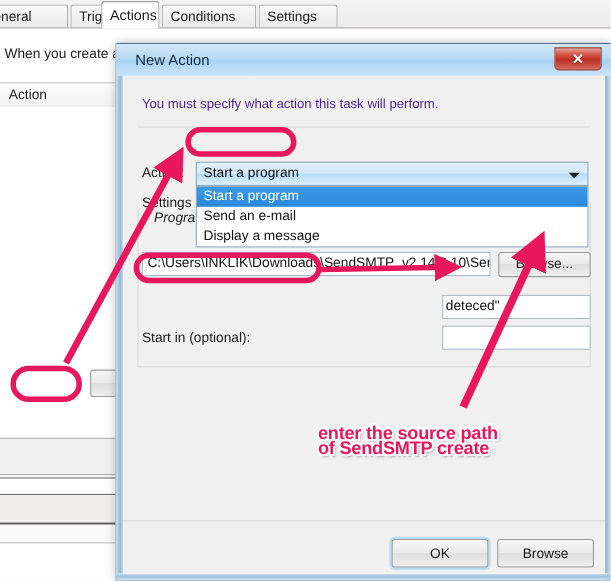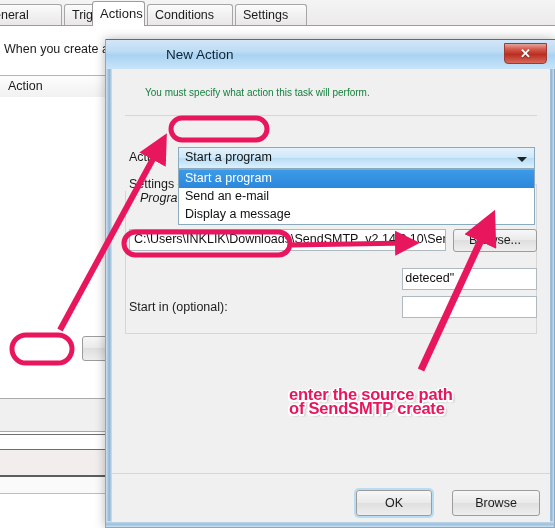--- a/index.html
+++ b/index.html
@@ -132,21 +132,20 @@
     position: absolute; left: 0; top: 0;
     width: 450px; height: 30px;
     background: linear-gradient(180deg,#d2e6f7 0%, #bcdcf4 40%, #a9d3f2 52%, #c8e4f8 100%);
     border-top: 1px solid #4f6f8c;
     box-sizing: border-box;
   }
   .dlg-title {
     position: absolute; left: 17px; top: 7px;
     font-size: 13.5px; color: #0e2436;
     white-space: nowrap;
-    margin-left: 43px;
   }
   .dlg-close {
     position: absolute; right: 9px; top: 3px;
     width: 43px; height: 21px;
     border: 1px solid #9c3b32;
     border-radius: 0 0 4px 4px;
     background: linear-gradient(180deg,#e4a39b 0%, #d4574a 28%, #b92e21 55%, #d8695c 100%);
     box-sizing: border-box;
   }
   .dlg-close-x {
@@ -155,23 +154,22 @@
     text-align: center; line-height: 19px;
     text-shadow: 0 1px 1px rgba(0,0,0,0.45);
   }
   .dlg-body {
     position: absolute; left: 6px; top: 30px;
     width: 438px; height: 453px;
     background: #f0f0f0;
   }
   .dlg-instruction {
     position: absolute; left: 17px; top: 18px;
-    font-size: 10px; color: #15803d;
-    white-space: nowrap;
-    margin-left: 16px;
+    font-size: 12px; color: #4c1d95;
+    white-space: nowrap;
   }
   .dlg-hr {
     position: absolute; left: 13px; top: 46px;
     width: 412px; height: 1px;
     background: #d6d6d6;
   }
   .dlg-lower-hr {
     position: absolute; left: 0px; top: 404px;
     width: 438px; height: 1px;
     background: #d6d6d6;
@@ -353,21 +351,21 @@
         <div class="combo-text">Start a program</div>
         <div class="combo-arrow"></div>
       </div>
       <div class="combo-list">
         <div class="combo-item selected">Start a program</div>
         <div class="combo-item">Send an e-mail</div>
         <div class="combo-item">Display a message</div>
       </div>
 
       <div class="dlg-lower-hr"></div>
-      <div class="btn focus" style="left:244px; top:421px; width:76px; height:26px; line-height:24px;">
+      <div class="btn focus" style="left:244px; top:421px; width:88px; height:26px; line-height:24px;">
         <span>OK</span>
       </div>
       <div class="btn" style="left:340px; top:421px; width:88px; height:26px; line-height:24px;">
         <span>Browse</span>
       </div>
     </div>
   </div>
 
   <div class="anno">
     <svg width="555" height="528" viewBox="0 0 555 528">

